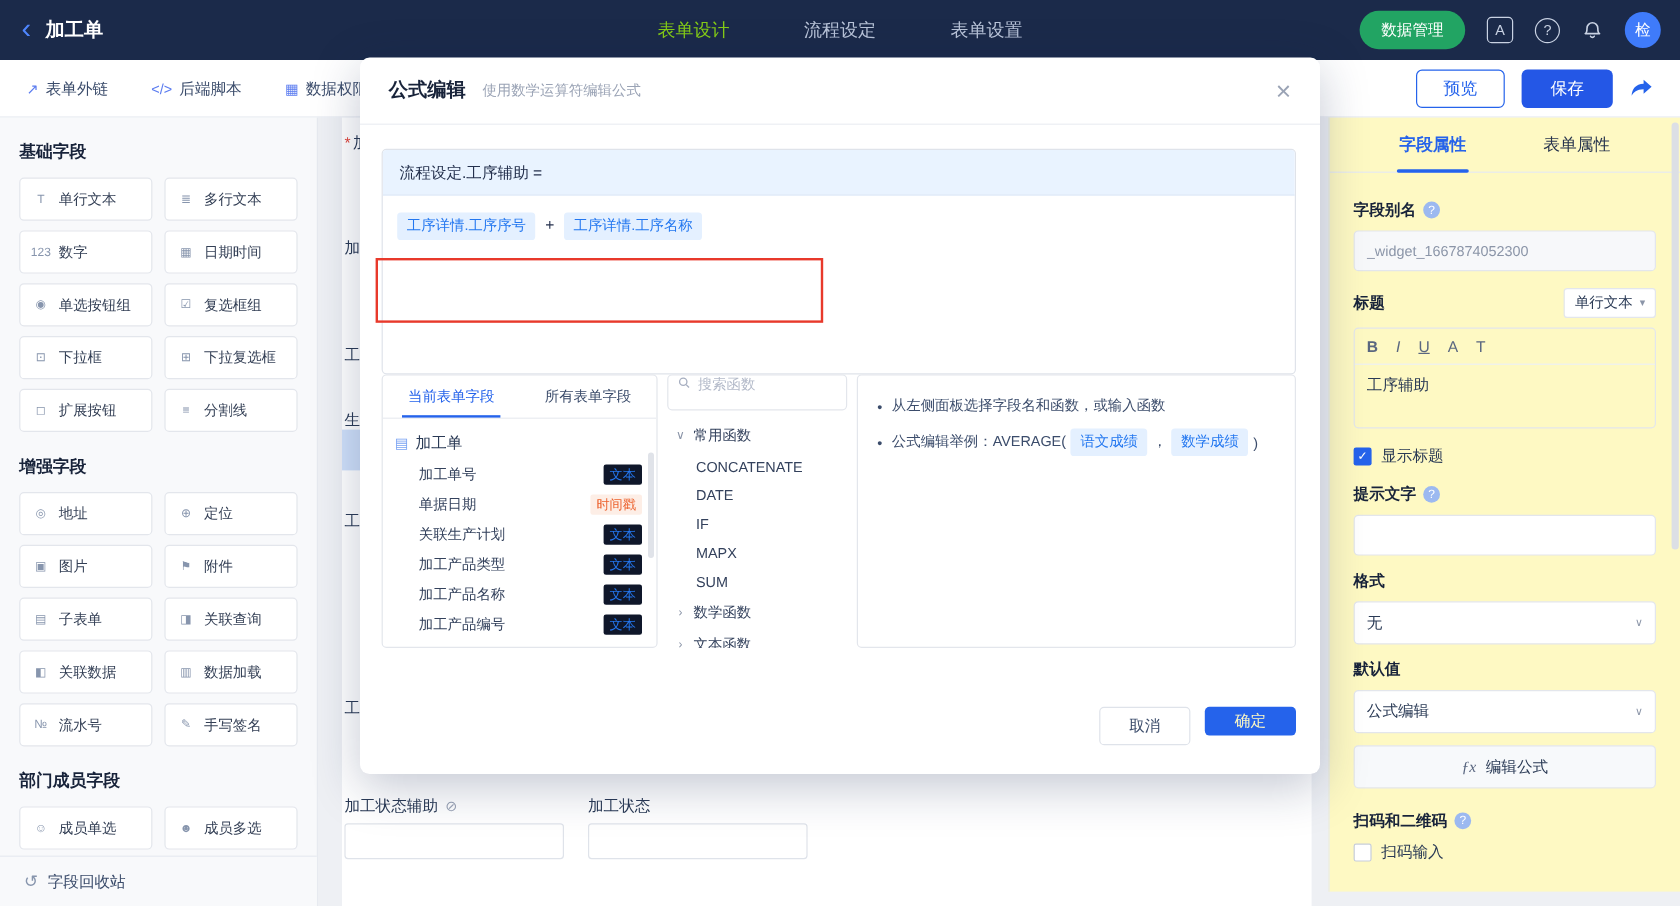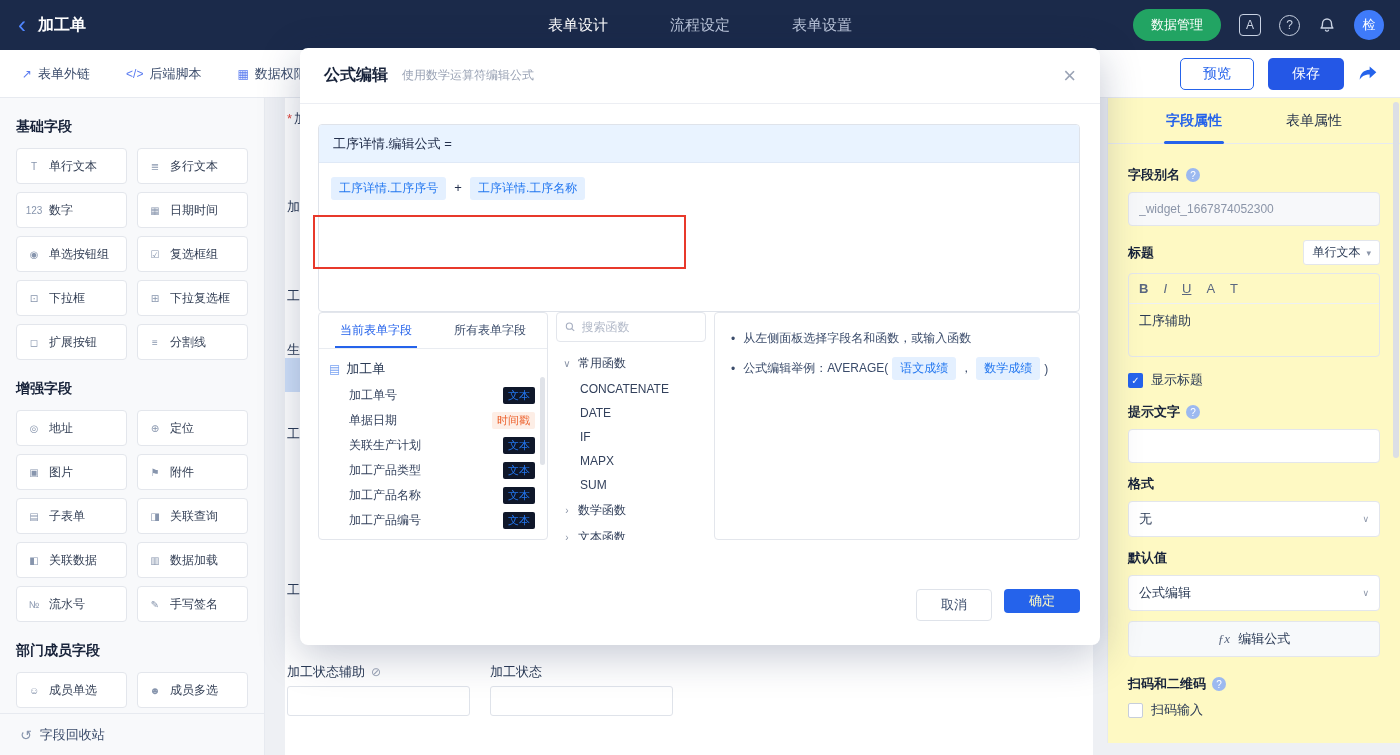--- a/index.html
+++ b/index.html
@@ -7,21 +7,21 @@
   .app { position:relative; width:1400px; height:755px; overflow:hidden; background:#eef0f4; }
 
   
   .topbar { position:absolute; top:0; left:0; right:0; height:50px; background:#1b2a4a;
             display:flex; align-items:center; padding:0 16px; z-index:5; }
   .tb-left { display:flex; align-items:center; gap:10px; }
   .back { color:#4f86ff; font-size:24px; line-height:1; cursor:pointer; padding:0 2px; }
   .tb-title { color:#fff; font-size:16px; font-weight:bold; }
   .tb-tabs { position:absolute; left:50%; transform:translateX(-50%); display:flex; gap:62px; }
   .tb-tab { font-size:15px; color:#b9c4d9; cursor:pointer; }
-  .tb-tab.active { color:#ffffff; }
+  .tb-tab.active { color:#84cc16; }
   .tb-right { margin-left:auto; display:flex; align-items:center; gap:18px; }
   .btn-green { background:#22a463; color:#fff; border:none; border-radius:17px; height:32px;
                padding:0 18px; font-size:13px; cursor:pointer; }
   .tb-ic { color:#c9d2e3; display:grid; place-items:center; cursor:pointer; }
   .ic-lang { width:22px; height:22px; border:1.5px solid #c9d2e3; border-radius:4px; font-size:12px; }
   .ic-help { width:21px; height:21px; border:1.5px solid #c9d2e3; border-radius:50%; font-size:12px; }
   .avatar { width:30px; height:30px; border-radius:50%; background:#3f7bfa; color:#fff;
             font-size:13px; display:grid; place-items:center; cursor:pointer; }
 
   
@@ -137,21 +137,21 @@
   .vars-list { flex:1; padding:6px 0; overflow:hidden; }
   .vgroup { display:flex; align-items:center; gap:6px; padding:5px 10px; font-size:13px; color:#2a3a55; }
   .vgroup .doc { color:#7aa3f2; font-size:12px; }
   .vrow { display:flex; align-items:center; justify-content:space-between; padding:4px 12px 4px 30px; cursor:pointer; }
   .vname { font-size:12px; color:#33415c; }
   .vbadge { font-size:11px; padding:1px 5px; border-radius:2px; background:#0f172a; color:#2377f0; }
   .vbadge.ts { background:#fdeee6; color:#ec5f2a; }
   .vars-thumb { position:absolute; right:2px; top:64px; width:5px; height:88px; background:#e0e3e9; border-radius:3px; }
   .funcs-panel { width:150px; display:flex; flex-direction:column; }
   .search-box { height:30px; border:1px solid #e3e6ec; border-radius:4px; display:flex;
-                align-items:center; gap:6px; padding:0 8px; flex:none; background:#fff; }
+                align-items:flex-start; gap:6px; padding:0 8px; flex:none; background:#fff; }
   .search-box input { border:none; outline:none; width:100%; font-size:12px; color:#2a3a55; background:transparent; }
   .search-box input::placeholder { color:#b3bac9; }
   .funcs-list { flex:1; padding:8px 2px; overflow:hidden; font-size:12px; color:#33415c; }
   .fgroup { display:flex; align-items:center; gap:6px; padding:5px 4px; cursor:pointer; }
   .fgroup .chev { color:#8b95a8; font-size:10px; width:10px; text-align:center; }
   .fitem { padding:5px 4px 5px 22px; cursor:pointer; }
   .help-panel { flex:1; border:1px solid #e3e6ec; border-radius:4px; padding:12px 16px;
                 font-size:12px; color:#3b4c6b; }
   .help-line { display:flex; align-items:center; flex-wrap:wrap; gap:4px; padding:5px 0; }
   .help-line::before { content:"•"; margin-right:4px; color:#3b4c6b; }
@@ -420,21 +420,21 @@
   <div class="modal">
     <div class="modal-header">
       <span class="m-title">公式编辑</span>
       <span class="m-sub">使用数学运算符编辑公式</span>
       <span class="m-close">×</span>
     </div>
 
     <div class="modal-body">
       <div class="formula-box">
         <div class="fb-head">
-          <span>工序详情.编辑公式 =</span>
+          <span>流程设定.工序辅助 =</span>
         </div>
         <div class="fb-content">
           <span class="tag">工序详情.工序序号</span>
           <span class="op">+</span>
           <span class="tag">工序详情.工序名称</span>
         </div>
       </div>
       <div class="red-annotation"></div>
 
 

